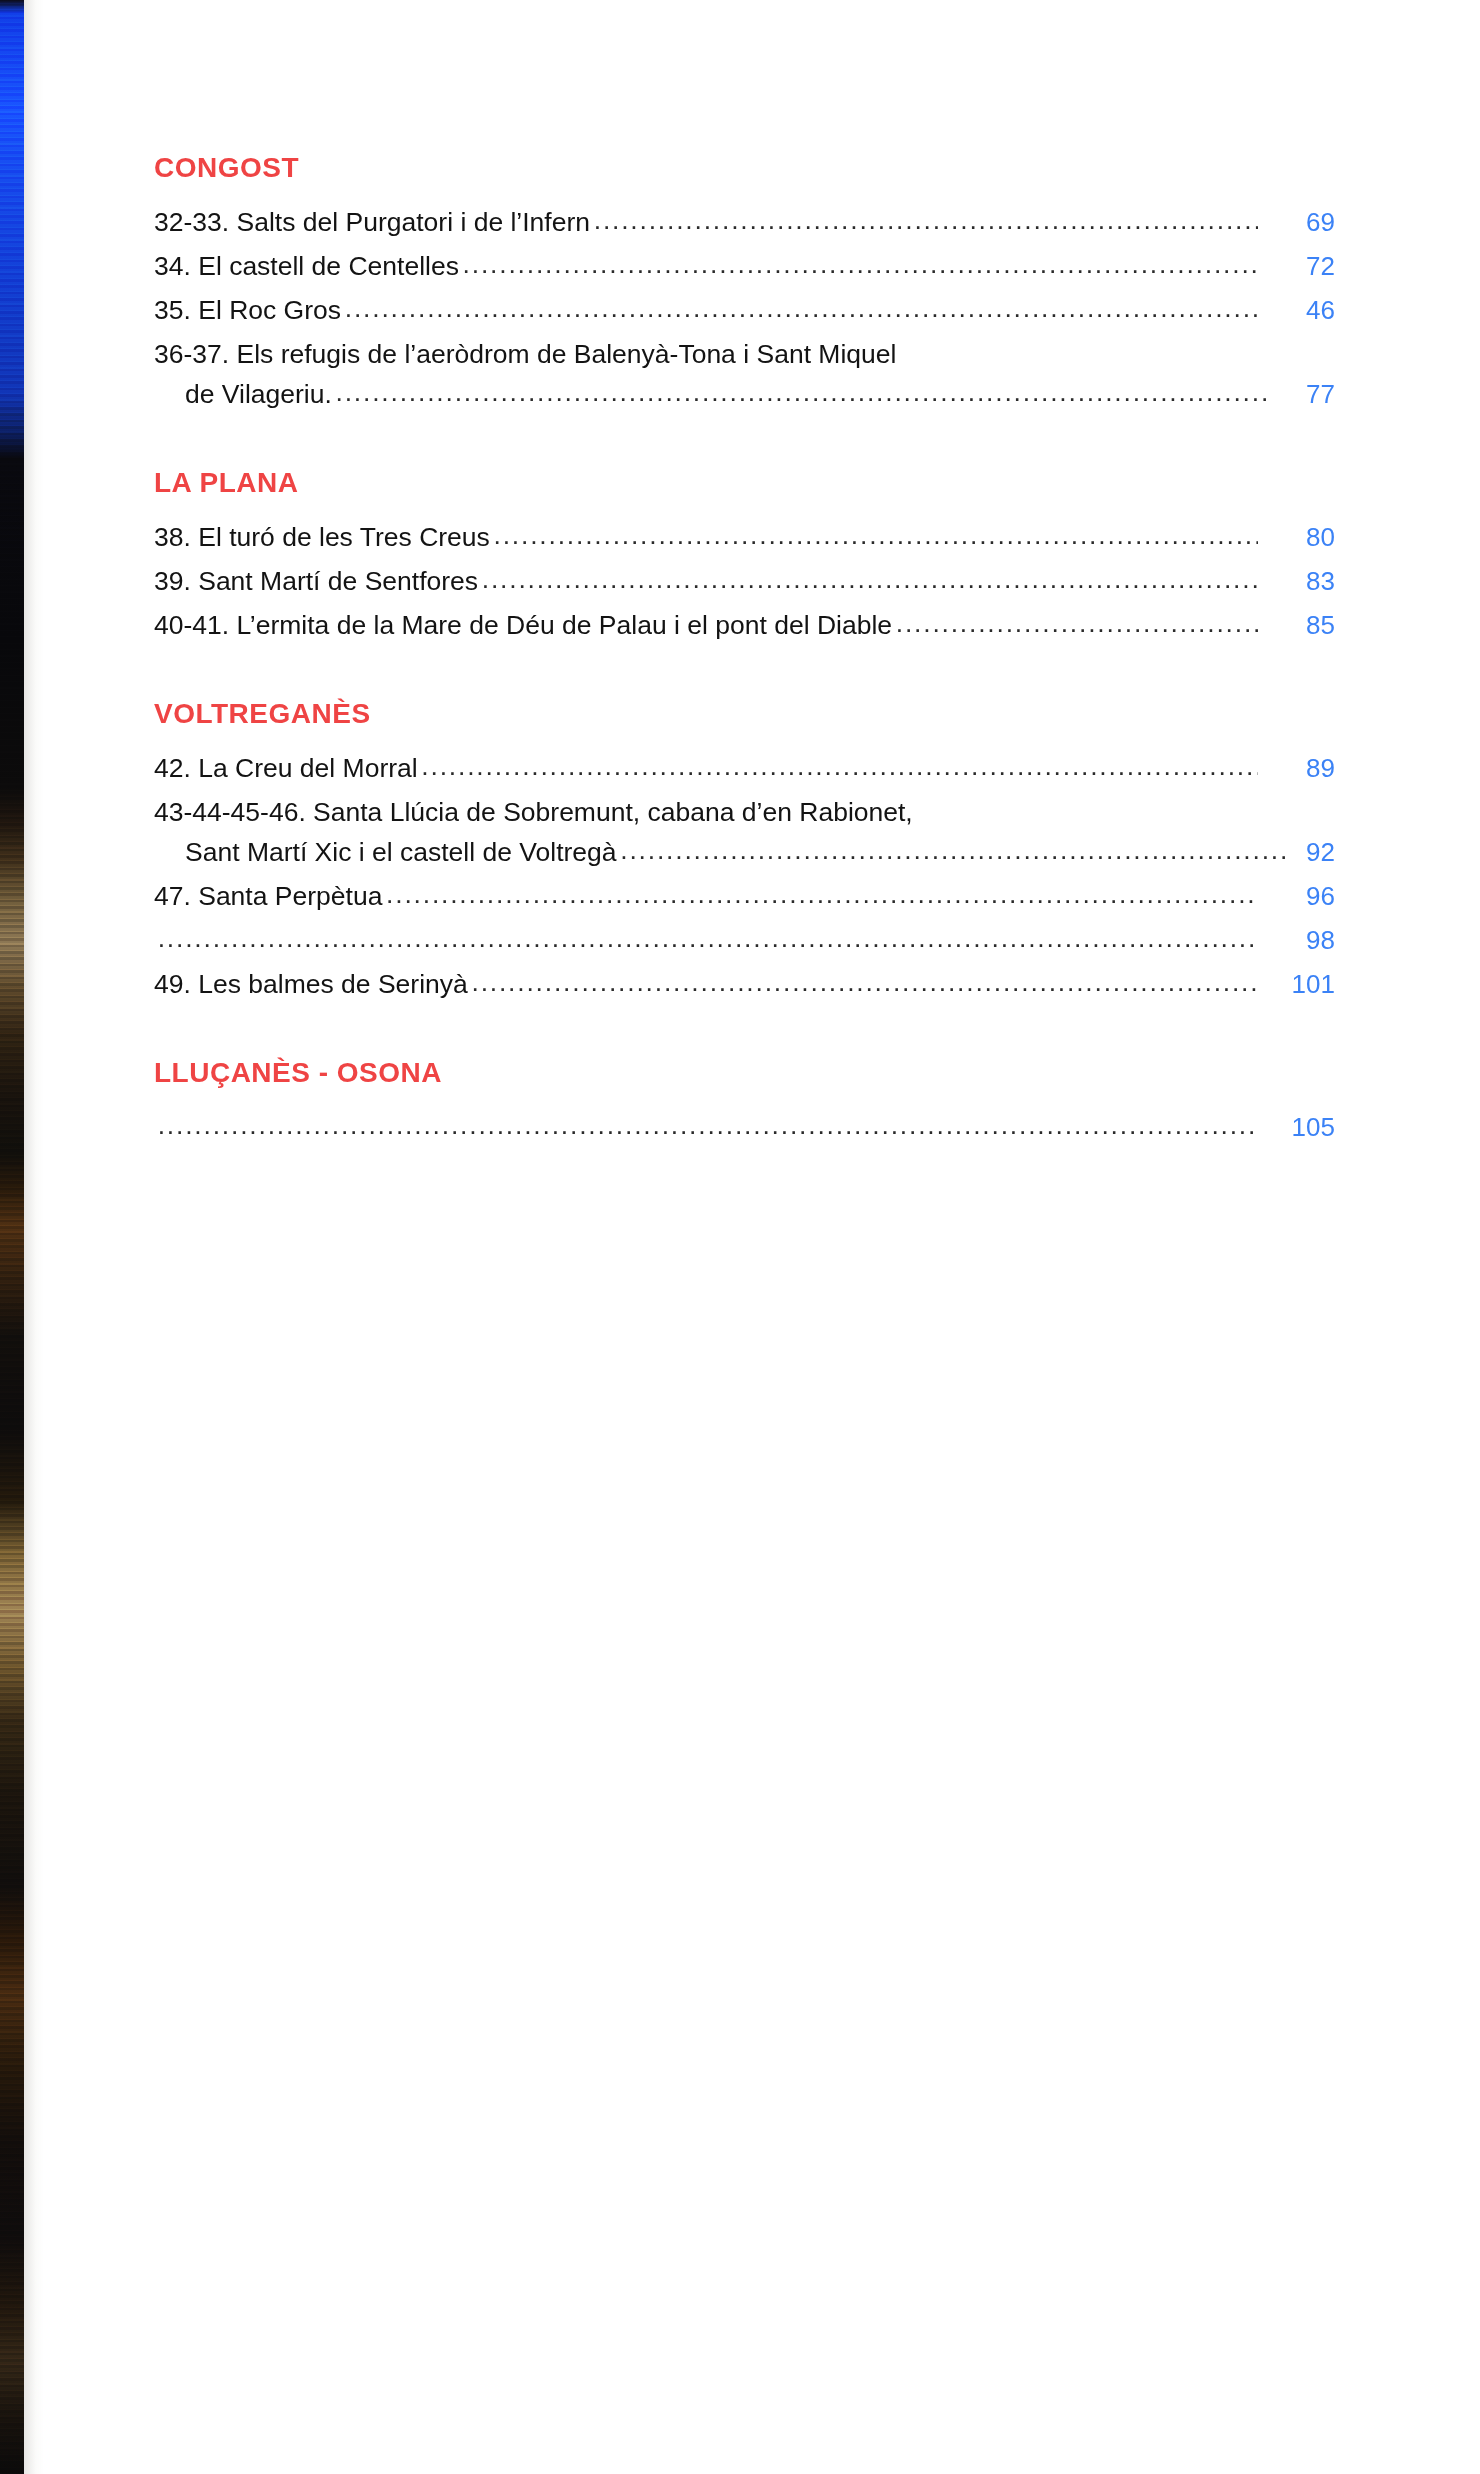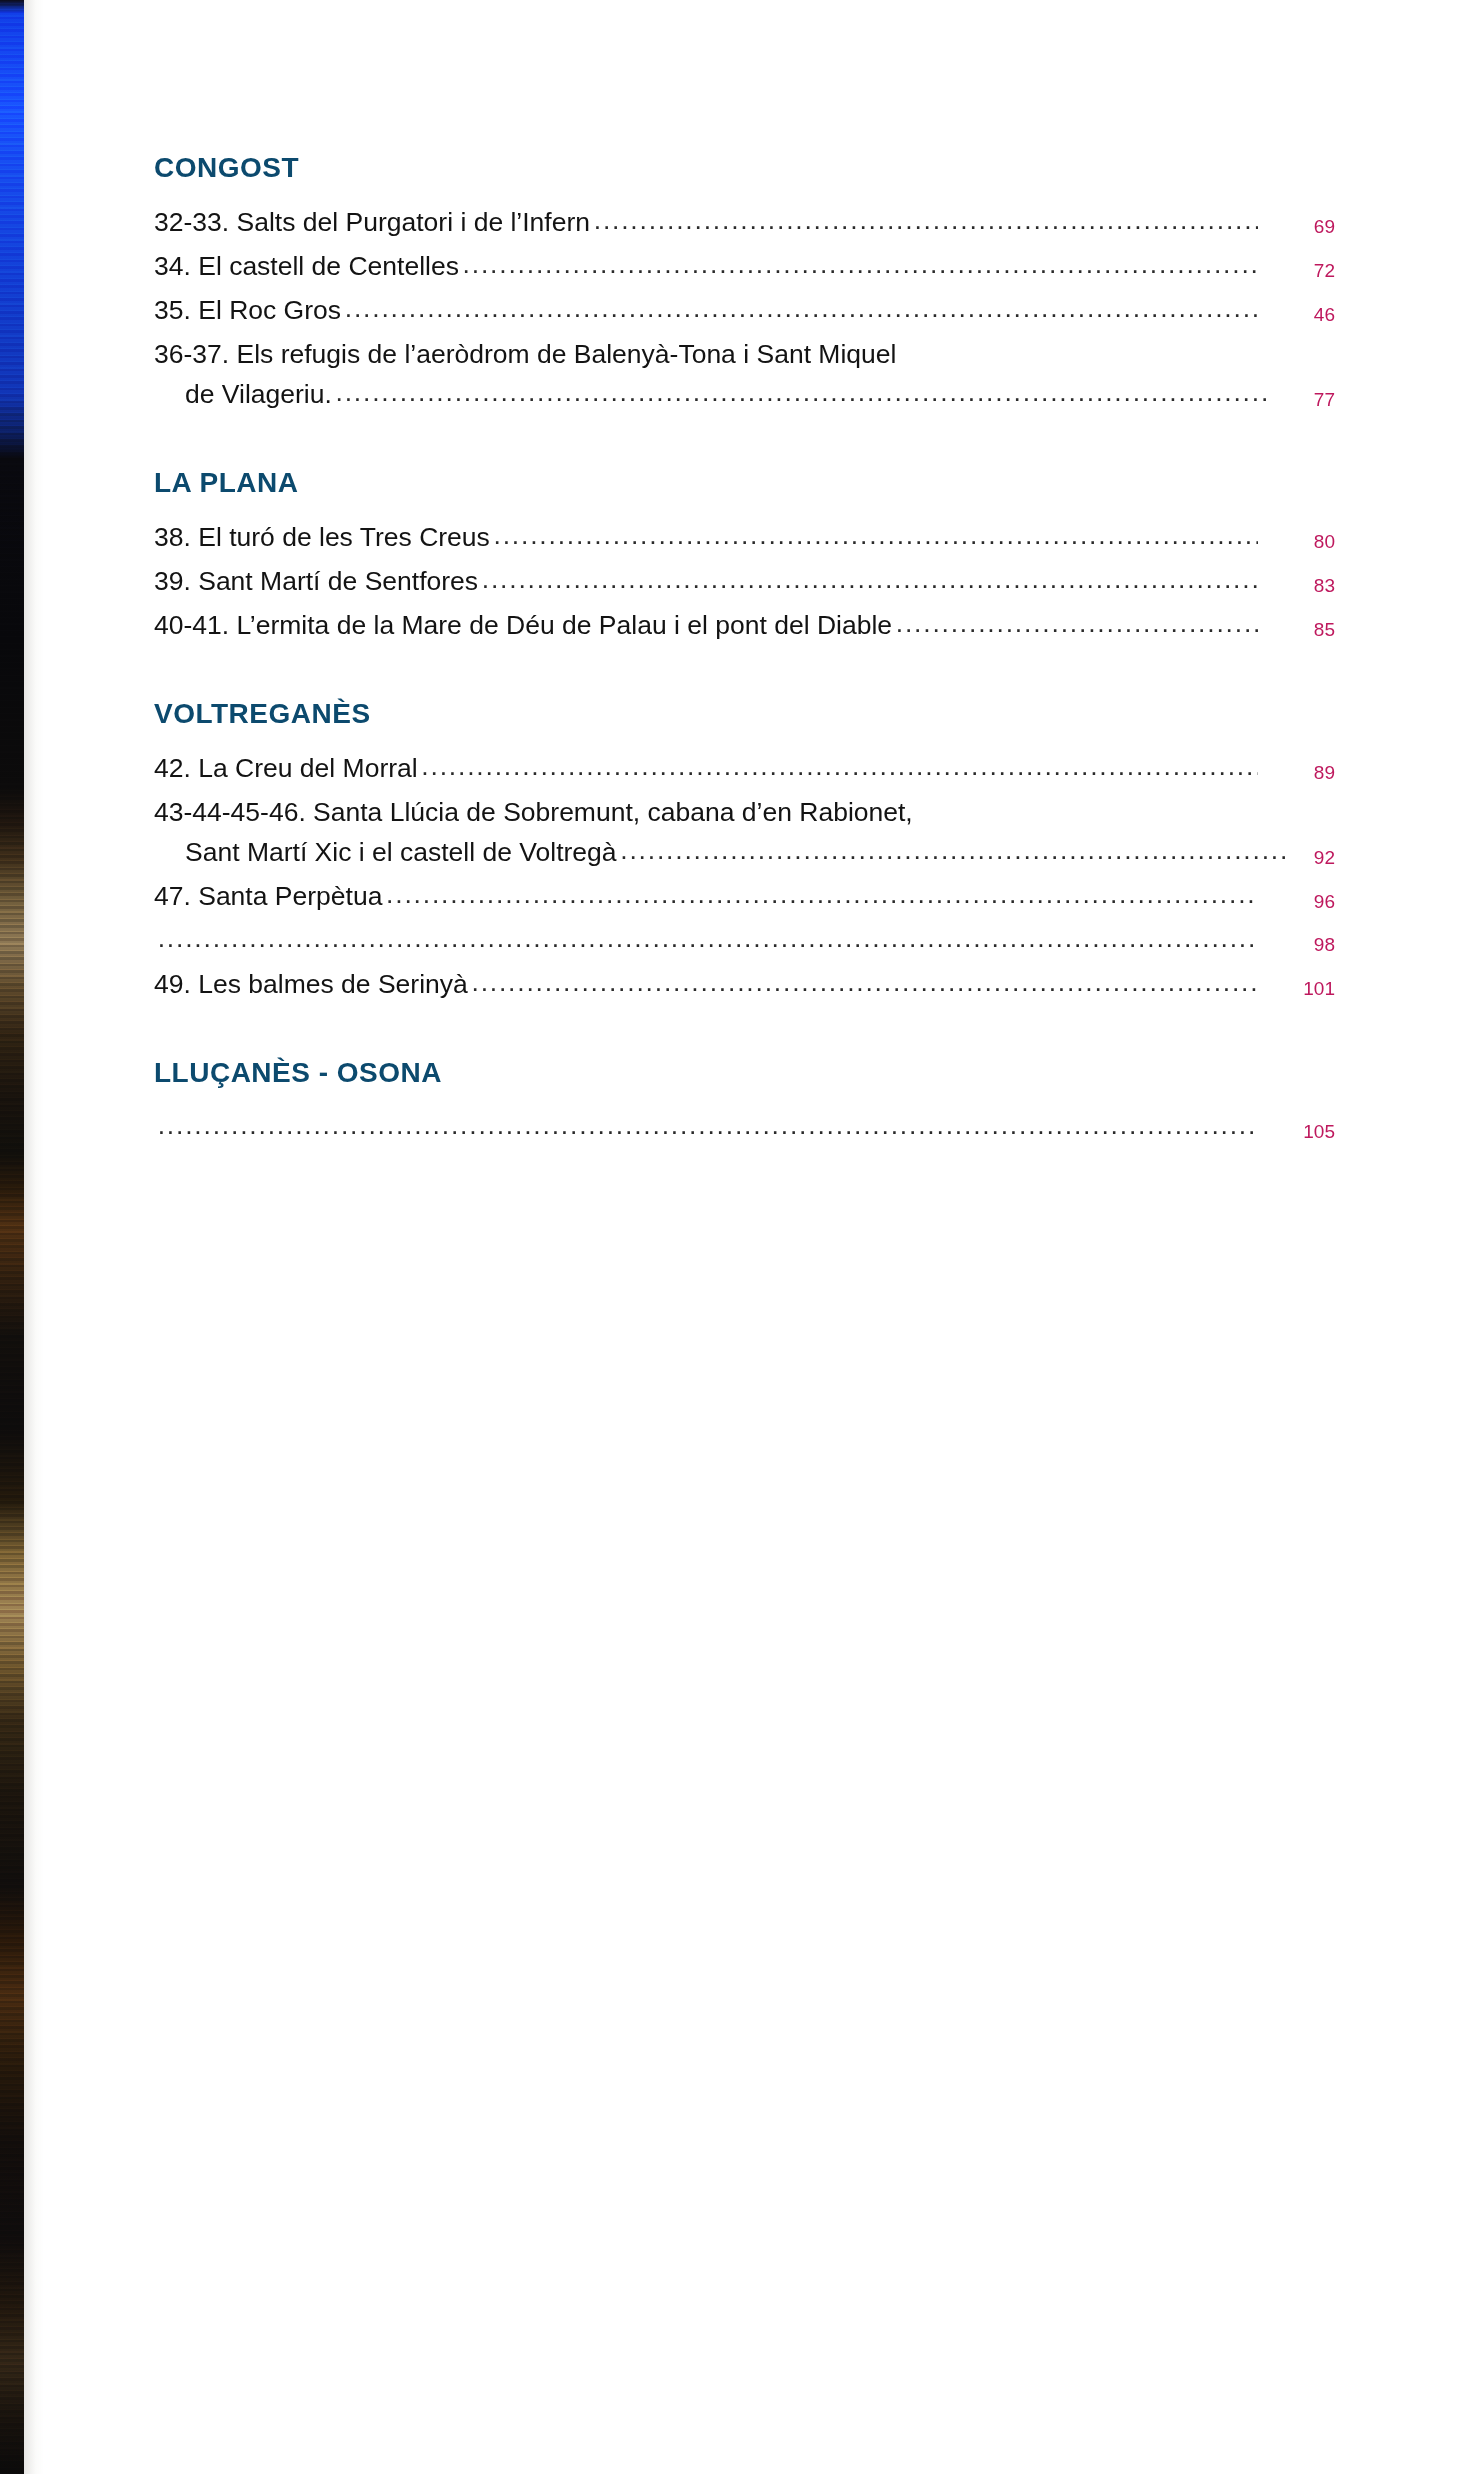--- a/index.html
+++ b/index.html
@@ -98,21 +98,21 @@
     top: 154px;
     width: 1181px;
   }
 
   .section { margin-bottom: 0; }
 
   .section-heading {
     font-weight: bold;
     font-size: 28px;
     letter-spacing: 0.5px;
-    color: #0c4a6e;
+    color: #ef4444;
     font-stretch: condensed;
     margin: 0;
     padding: 0;
     line-height: 1.0;
   }
   .section-gap { height: 51px; }
 
   .entries { margin-top: 20px; }
 
   
@@ -147,22 +147,22 @@
   .entry-row {
     display: flex;
     align-items: flex-end;
     width: 100%;
   }
   .entry-row .text { flex: 0 0 auto; white-space: pre; }
   .entry-page {
     flex: 0 0 auto;
     width: 77px;
     text-align: right;
-    font-size: 19px;
-    color: #be185d;
+    font-size: 26px;
+    color: #3b82f6;
   }
   .entry-line1 {
     display: block;
     white-space: pre;
   }
 </style>
 </head>
 <body>
 
 <div id="scan-edge">

